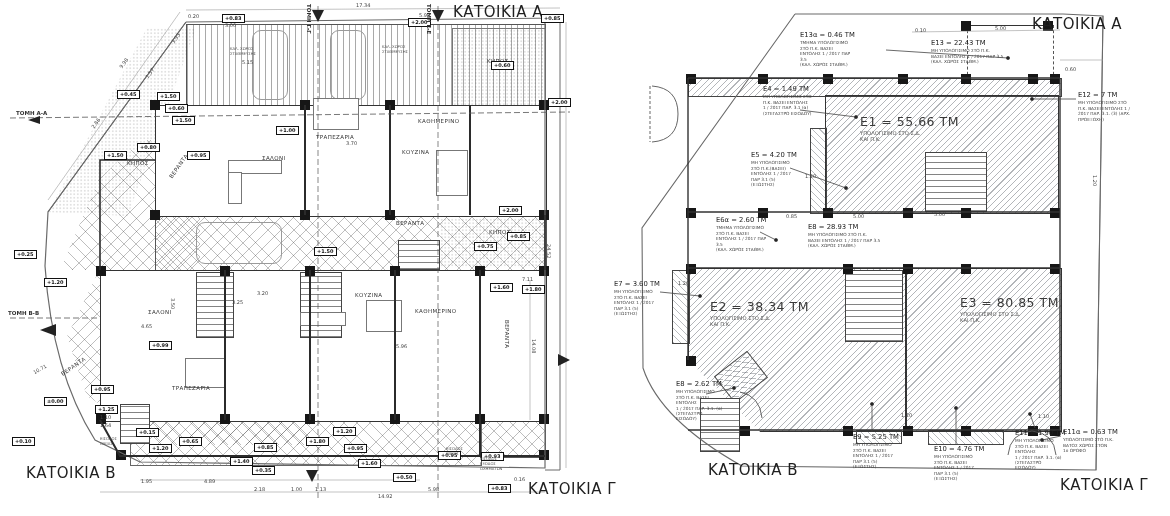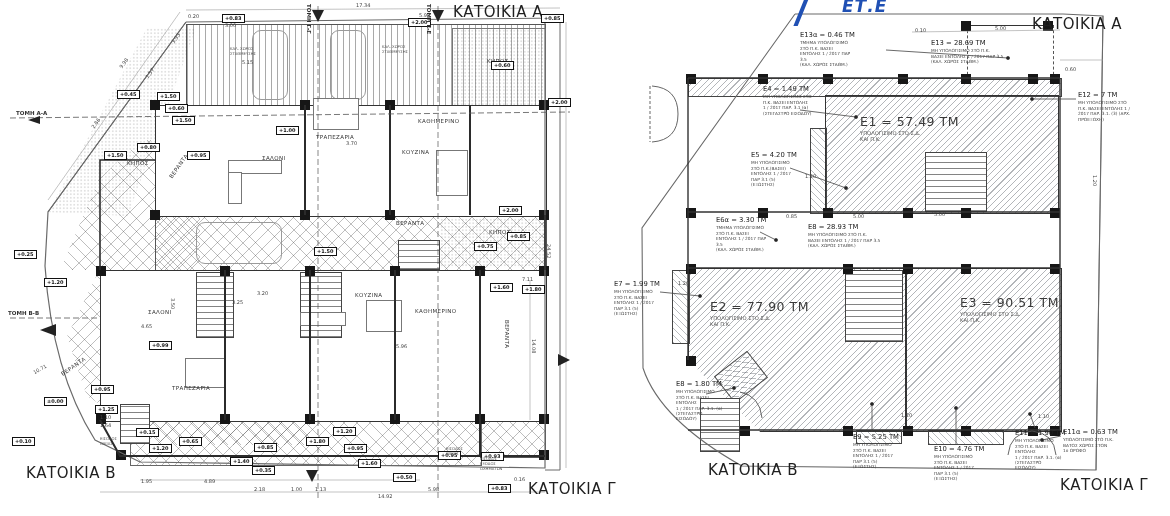--- a/index.html
+++ b/index.html
@@ -291,58 +291,54 @@
             <circle cx="956" cy="408" r="1.6"></circle>
           <path d="M1035,428 L1030,414" fill="none"></path>
             <circle cx="1030" cy="414" r="1.6"></circle>
           <path d="M1061,436 L1042,440" fill="none"></path>
             <circle cx="1042" cy="440" r="1.6"></circle>
         </g>
 
         <path d="M912,32 L1060,30 M1060,60 L1103,60" stroke="#9a9a9a" stroke-width=".6" fill="none"></path>
       </svg>
 
-      <div class="logo">
-        <div class="logo-slash" style="background:#2050b4;"></div>
-        <div class="logo-text" style="color:#2050b4;">ΕΤ.Ε</div>
-      </div>
 
       <div>
           <div class="lbl plan-title" style="position: absolute; left: 1032px; top: 15px;">ΚΑΤΟΙΚΙΑ Α</div>
           <div class="lbl plan-title" style="position: absolute; left: 708px; top: 461px;">ΚΑΤΟΙΚΙΑ Β</div>
           <div class="lbl plan-title" style="position: absolute; left: 1060px; top: 476px;">ΚΑΤΟΙΚΙΑ Γ</div>
         </div>
       <div>
           <div class="nb area" style="position: absolute; left: 860px; top: 115px; width: 110px;">
-            <div class="nb-title">Ε1 = 57.49 ΤΜ</div>
+            <div class="nb-title">Ε1 = 55.66 ΤΜ</div>
             <div class="nb-line">ΥΠΟΛΟΓΙΣΙΜΟ ΣΤΟ Σ.Δ.</div>
             <div class="nb-line">ΚΑΙ Π.Κ.</div>
           </div>
           <div class="nb area" style="position: absolute; left: 710px; top: 300px; width: 110px;">
-            <div class="nb-title">Ε2 = 77.90 ΤΜ</div>
+            <div class="nb-title">Ε2 = 38.34 ΤΜ</div>
             <div class="nb-line">ΥΠΟΛΟΓΙΣΙΜΟ ΣΤΟ Σ.Δ.</div>
             <div class="nb-line">ΚΑΙ Π.Κ.</div>
           </div>
           <div class="nb area" style="position: absolute; left: 960px; top: 296px; width: 110px;">
-            <div class="nb-title">Ε3 = 90.51 ΤΜ</div>
+            <div class="nb-title">Ε3 = 80.85 ΤΜ</div>
             <div class="nb-line">ΥΠΟΛΟΓΙΣΙΜΟ ΣΤΟ Σ.Δ.</div>
             <div class="nb-line">ΚΑΙ Π.Κ.</div>
           </div>
         </div>
       <div>
           <div class="nb" style="position: absolute; left: 800px; top: 32px;">
             <div class="nb-title">Ε13α = 0.46 ΤΜ</div>
             <div class="nb-line">ΤΜΗΜΑ ΥΠΟΛΟΓΙΣΙΜΟ</div>
             <div class="nb-line">ΣΤΟ Π.Κ. ΒΑΣΕΙ</div>
             <div class="nb-line">ΕΝΤΟΛΗΣ 1 / 2017 ΠΑΡ</div>
             <div class="nb-line">3.5</div>
             <div class="nb-line">(ΚΑΛ. ΧΩΡΟΣ ΣΤΑΘΜ.)</div>
           </div>
           <div class="nb" style="position: absolute; left: 931px; top: 40px; width: 100px;">
-            <div class="nb-title">Ε13 = 28.69 ΤΜ</div>
+            <div class="nb-title">Ε13 = 22.43 ΤΜ</div>
             <div class="nb-line">ΜΗ ΥΠΟΛΟΓΙΣΙΜΟ ΣΤΟ Π.Κ.</div>
             <div class="nb-line">ΒΑΣΕΙ ΕΝΤΟΛΗΣ 1 / 2017 ΠΑΡ 3.5</div>
             <div class="nb-line">(ΚΑΛ. ΧΩΡΟΣ ΣΤΑΘΜ.)</div>
           </div>
           <div class="nb" style="position: absolute; left: 763px; top: 86px;">
             <div class="nb-title">Ε4 = 1.49 ΤΜ</div>
             <div class="nb-line">ΜΗ ΥΠΟΛΟΓΙΣΙΜΟ ΣΤΟ</div>
             <div class="nb-line">Π.Κ. ΒΑΣΕΙ ΕΝΤΟΛΗΣ</div>
             <div class="nb-line">1 / 2017 ΠΑΡ. 3.1 (α)</div>
             <div class="nb-line">(ΣΤΕΓΑΣΤΡΟ ΕΙΣΟΔΟΥ)</div>
@@ -356,43 +352,43 @@
             <div class="nb-line">(ΕΞΩΣΤΗΣ)</div>
           </div>
           <div class="nb" style="position: absolute; left: 1078px; top: 92px;">
             <div class="nb-title">Ε12 = 7 ΤΜ</div>
             <div class="nb-line">ΜΗ ΥΠΟΛΟΓΙΣΙΜΟ ΣΤΟ</div>
             <div class="nb-line">Π.Κ. ΒΑΣΕΙ ΕΝΤΟΛΗΣ 1 /</div>
             <div class="nb-line">2017 ΠΑΡ. 3.1. (3) (ΑΡΧ.</div>
             <div class="nb-line">ΠΡΟΕΞΟΧΗ)</div>
           </div>
           <div class="nb" style="position: absolute; left: 716px; top: 217px;">
-            <div class="nb-title">Ε6α = 3.30 ΤΜ</div>
+            <div class="nb-title">Ε6α = 2.60 ΤΜ</div>
             <div class="nb-line">ΤΜΗΜΑ ΥΠΟΛΟΓΙΣΙΜΟ</div>
             <div class="nb-line">ΣΤΟ Π.Κ. ΒΑΣΕΙ</div>
             <div class="nb-line">ΕΝΤΟΛΗΣ 1 / 2017 ΠΑΡ</div>
             <div class="nb-line">3.5</div>
             <div class="nb-line">(ΚΑΛ. ΧΩΡΟΣ ΣΤΑΘΜ.)</div>
           </div>
           <div class="nb" style="position: absolute; left: 808px; top: 224px; width: 100px;">
             <div class="nb-title">Ε8 = 28.93 ΤΜ</div>
             <div class="nb-line">ΜΗ ΥΠΟΛΟΓΙΣΙΜΟ ΣΤΟ Π.Κ.</div>
             <div class="nb-line">ΒΑΣΕΙ ΕΝΤΟΛΗΣ 1 / 2017 ΠΑΡ 3.5</div>
             <div class="nb-line">(ΚΑΛ. ΧΩΡΟΣ ΣΤΑΘΜ.)</div>
           </div>
           <div class="nb" style="position: absolute; left: 614px; top: 281px;">
-            <div class="nb-title">Ε7 = 1.99 ΤΜ</div>
+            <div class="nb-title">Ε7 = 3.60 ΤΜ</div>
             <div class="nb-line">ΜΗ ΥΠΟΛΟΓΙΣΙΜΟ</div>
             <div class="nb-line">ΣΤΟ Π.Κ. ΒΑΣΕΙ</div>
             <div class="nb-line">ΕΝΤΟΛΗΣ 1 / 2017</div>
             <div class="nb-line">ΠΑΡ 3.1 (5)</div>
             <div class="nb-line">(ΕΞΩΣΤΗΣ)</div>
           </div>
           <div class="nb" style="position: absolute; left: 676px; top: 381px;">
-            <div class="nb-title">Ε8 = 1.80 ΤΜ</div>
+            <div class="nb-title">Ε8 = 2.62 ΤΜ</div>
             <div class="nb-line">ΜΗ ΥΠΟΛΟΓΙΣΙΜΟ</div>
             <div class="nb-line">ΣΤΟ Π.Κ. ΒΑΣΕΙ</div>
             <div class="nb-line">ΕΝΤΟΛΗΣ</div>
             <div class="nb-line">1 / 2017 ΠΑΡ. 3.1. (α)</div>
             <div class="nb-line">(ΣΤΕΓΑΣΤΡΟ</div>
             <div class="nb-line">ΕΙΣΟΔΟΥ)</div>
           </div>
           <div class="nb" style="position: absolute; left: 853px; top: 434px;">
             <div class="nb-title">Ε9 = 5.25 ΤΜ</div>
             <div class="nb-line">ΜΗ ΥΠΟΛΟΓΙΣΙΜΟ</div>

